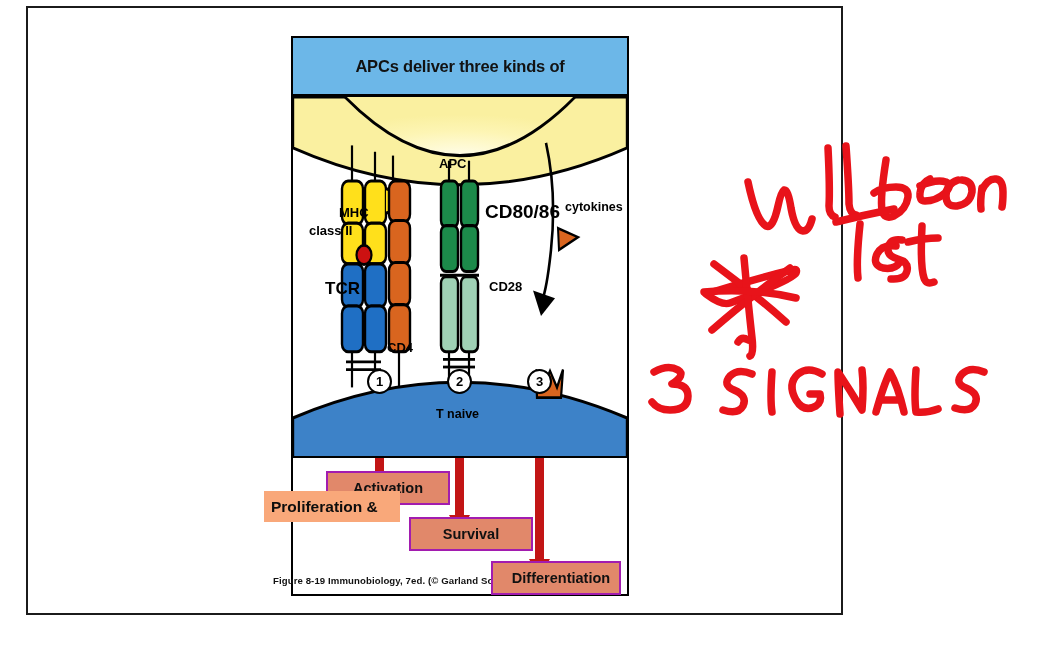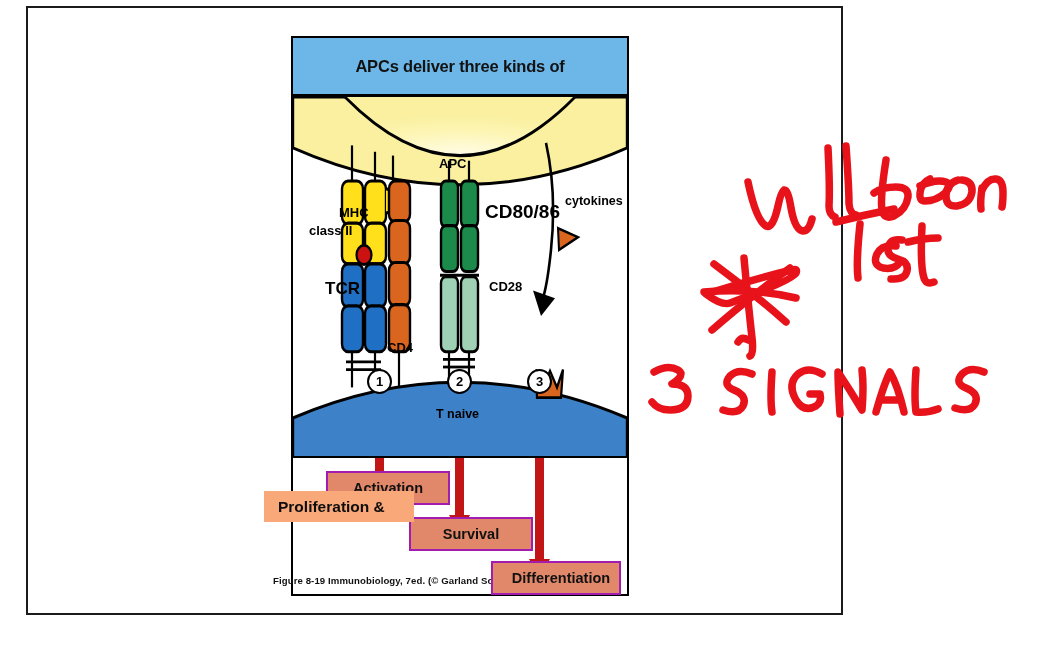--- a/index.html
+++ b/index.html
@@ -34,44 +34,44 @@
   .lbl{position:absolute;font-weight:bold;color:#000;white-space:nowrap;}
 
   
   #lbl-apc{left:146px;top:59px;font-size:13px;}
   #lbl-mhc1{left:22px;top:108px;font-size:13px;padding-left:24px;}
   #lbl-mhc2{left:16px;top:126px;font-size:13px;}
   #lbl-tcr{left:32px;top:182px;font-size:17px;}
   #lbl-cd4{left:94px;top:243px;font-size:13px;}
   #lbl-cd8086{left:192px;top:104px;font-size:19px;}
   #lbl-cd28{left:196px;top:182px;font-size:13px;}
-  #lbl-cytokines{left:272px;top:97px;font-size:12.5px;}
+  #lbl-cytokines{left:272px;top:103px;font-size:12.5px;}
   #lbl-tcell{left:143px;top:310px;font-size:12.5px;}
 
   
   .num-circle{position:absolute;width:25px;height:25px;border-radius:50%;
       background:#fff;border:2px solid #000;box-sizing:border-box;
       display:flex;align-items:center;justify-content:center;
       font-size:13px;font-weight:bold;color:#000;z-index:6;}
   #num1{left:74px;top:272px;}
   #num2{left:154px;top:272px;}
   #num3{left:234px;top:272px;}
 
   
   .out-box{position:absolute;box-sizing:border-box;border:2px solid #a21caf;
       background:#e1886a;display:flex;align-items:center;justify-content:center;
       font-size:14.5px;font-weight:bold;color:#111;z-index:4;}
   #box-activation{left:33px;top:13px;width:124px;height:34px;}
   #box-survival{left:116px;top:59px;width:124px;height:34px;}
   #box-differentiation{left:198px;top:103px;width:130px;height:34px;padding-left:10px;}
 
   
-  #overlay-prolif{position:absolute;left:236px;top:483px;width:150px;height:31px;
+  #overlay-prolif{position:absolute;left:236px;top:483px;width:136px;height:31px;
       background:#f9a87a;display:flex;align-items:center;justify-content:flex-start;
-      padding-left:14px;box-sizing:border-box;
+      padding-left:7px;box-sizing:border-box;
       font-size:15.5px;font-weight:bold;color:#0d0d0d;z-index:40;white-space:nowrap;}
 
   
   #caption{position:absolute;left:245px;top:567px;font-size:9.6px;font-weight:bold;
       color:#111;white-space:nowrap;letter-spacing:0.1px;}
 
   
   #ink-layer{position:absolute;left:0;top:0;width:1042px;height:652px;
       pointer-events:none;z-index:60;}
 </style>

